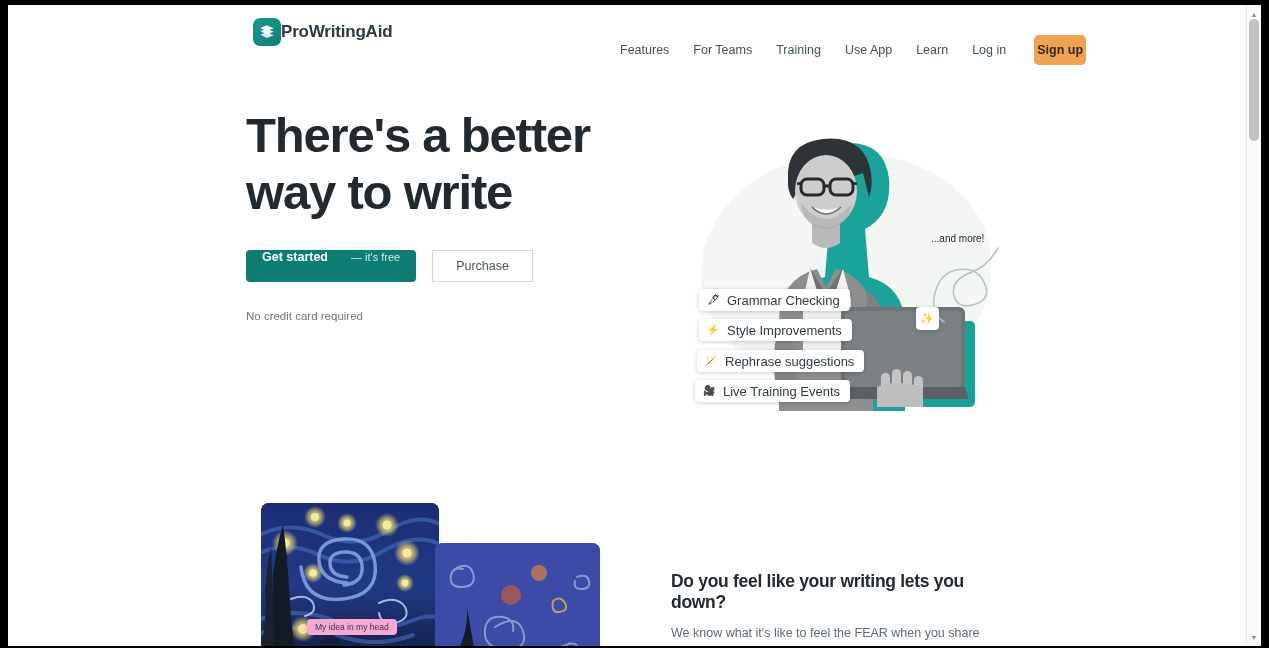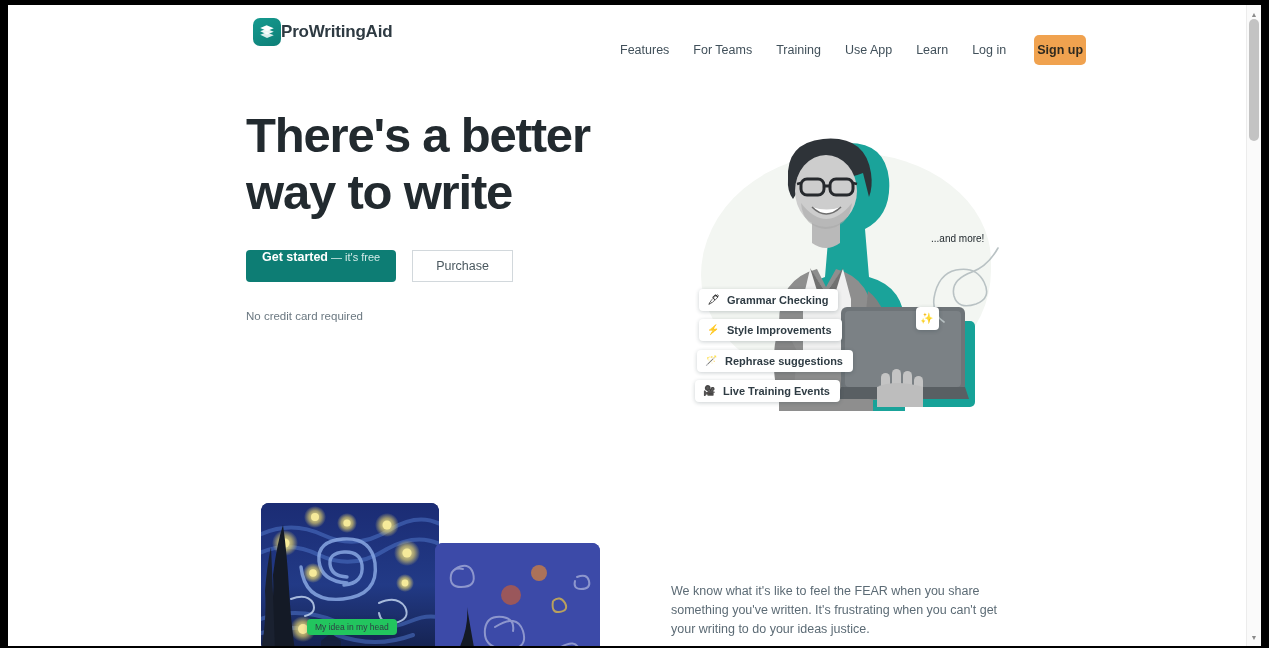--- a/index.html
+++ b/index.html
@@ -122,21 +122,21 @@
     color: #5c6b75;
     width: 325px;
   }
   #hero-cta-row { margin-top: 29px; display: flex; align-items: center; gap: 16px; }
   #get-started-button {
     background: #0d7d74;
     border: none;
     border-radius: 4px;
     padding: 0 16px;
     height: 32px;
-    display: flex; align-items: baseline; gap: 3px;
+    display: flex; align-items: baseline; gap: 23px;
     cursor: pointer;
     font-family: "Liberation Sans", sans-serif;
   }
   #get-started-label { color: #fff; font-size: 12.5px; font-weight: bold; }
   #get-started-sub { color: #d5ecea; font-size: 11px; }
   #purchase-button {
     background: #ffffff;
     border: 1px solid #d2d8dc;
     border-radius: 0;
     height: 32px;
@@ -170,21 +170,21 @@
     position: absolute;
     background: #ffffff;
     border-radius: 4px;
     box-shadow: 0 1px 4px rgba(20,40,50,0.22);
     height: 22px;
     display: flex; align-items: center;
     padding: 0 10px 0 8px;
     gap: 7px;
     white-space: nowrap;
   }
-  .feature-card-label { font-size: 11px; color: #2f3c44; font-weight: 700; }
+  .feature-card-label { font-size: 13px; color: #2f3c44; font-weight: 400; }
   .feature-card-icon { font-size: 10px; line-height: 1; width: 13px; text-align: center; }
   #feature-card-0 { left: 26px; top: 178px; }
   #feature-card-1 { left: 26px; top: 208px; }
   #feature-card-2 { left: 24px; top: 239px; }
   #feature-card-3 { left: 22px; top: 269px; }
 
   #and-more-annotation {
     position: absolute; left: 258px; top: 122px;
     font-size: 10px; color: #222a2f; font-weight: 500;
     white-space: nowrap;
@@ -213,21 +213,21 @@
   }
   #simple-card {
     position: absolute; left: 182px; top: 40px;
     width: 165px; height: 110px;
     border-radius: 8px;
     background: #3c4aa8;
     overflow: hidden;
   }
   #my-idea-label {
     position: absolute; left: 46px; top: 116px;
-    background: #22c55e;
+    background: #f9a8d4;
     border-radius: 4px;
     padding: 3px 8px;
     font-size: 8.5px;
     color: #2f3c44;
     box-shadow: 0 1px 4px rgba(20,40,50,0.25);
     white-space: nowrap;
     z-index: 5;
   }
 
   #section-two-copy { position: absolute; left: 663px; top: 90px; width: 350px; }
@@ -446,20 +446,21 @@
               <circle cx="104" cy="30" r="8" fill="#d2803f" opacity="0.75"></circle>
               <circle cx="76" cy="52" r="10" fill="#c25c3a" opacity="0.7"></circle>
               <path d="M118 58 q7 -6 12 2 q4 8 -6 9 q-8 1 -6 -11" fill="none" stroke="#b8a05e" stroke-width="2"></path>
               <path d="M22 110 Q34 86 32 64 Q36 88 40 110 Z" fill="#141a26"></path>
             </svg>
           </div>
 
         </div>
 
         <div id="section-two-copy">
+          <h2 id="section-two-title">Do you feel like your writing lets you down?</h2>
           <p id="section-two-body">We know what it's like to feel the FEAR when you share something you've written. It's frustrating when you can't get your writing to do your ideas justice.</p>
         </div>
 
       </section>
 
     </div>
 
     <div id="scrollbar">
       <div id="scroll-up-arrow">▲</div>
       <div id="scroll-thumb"></div>

